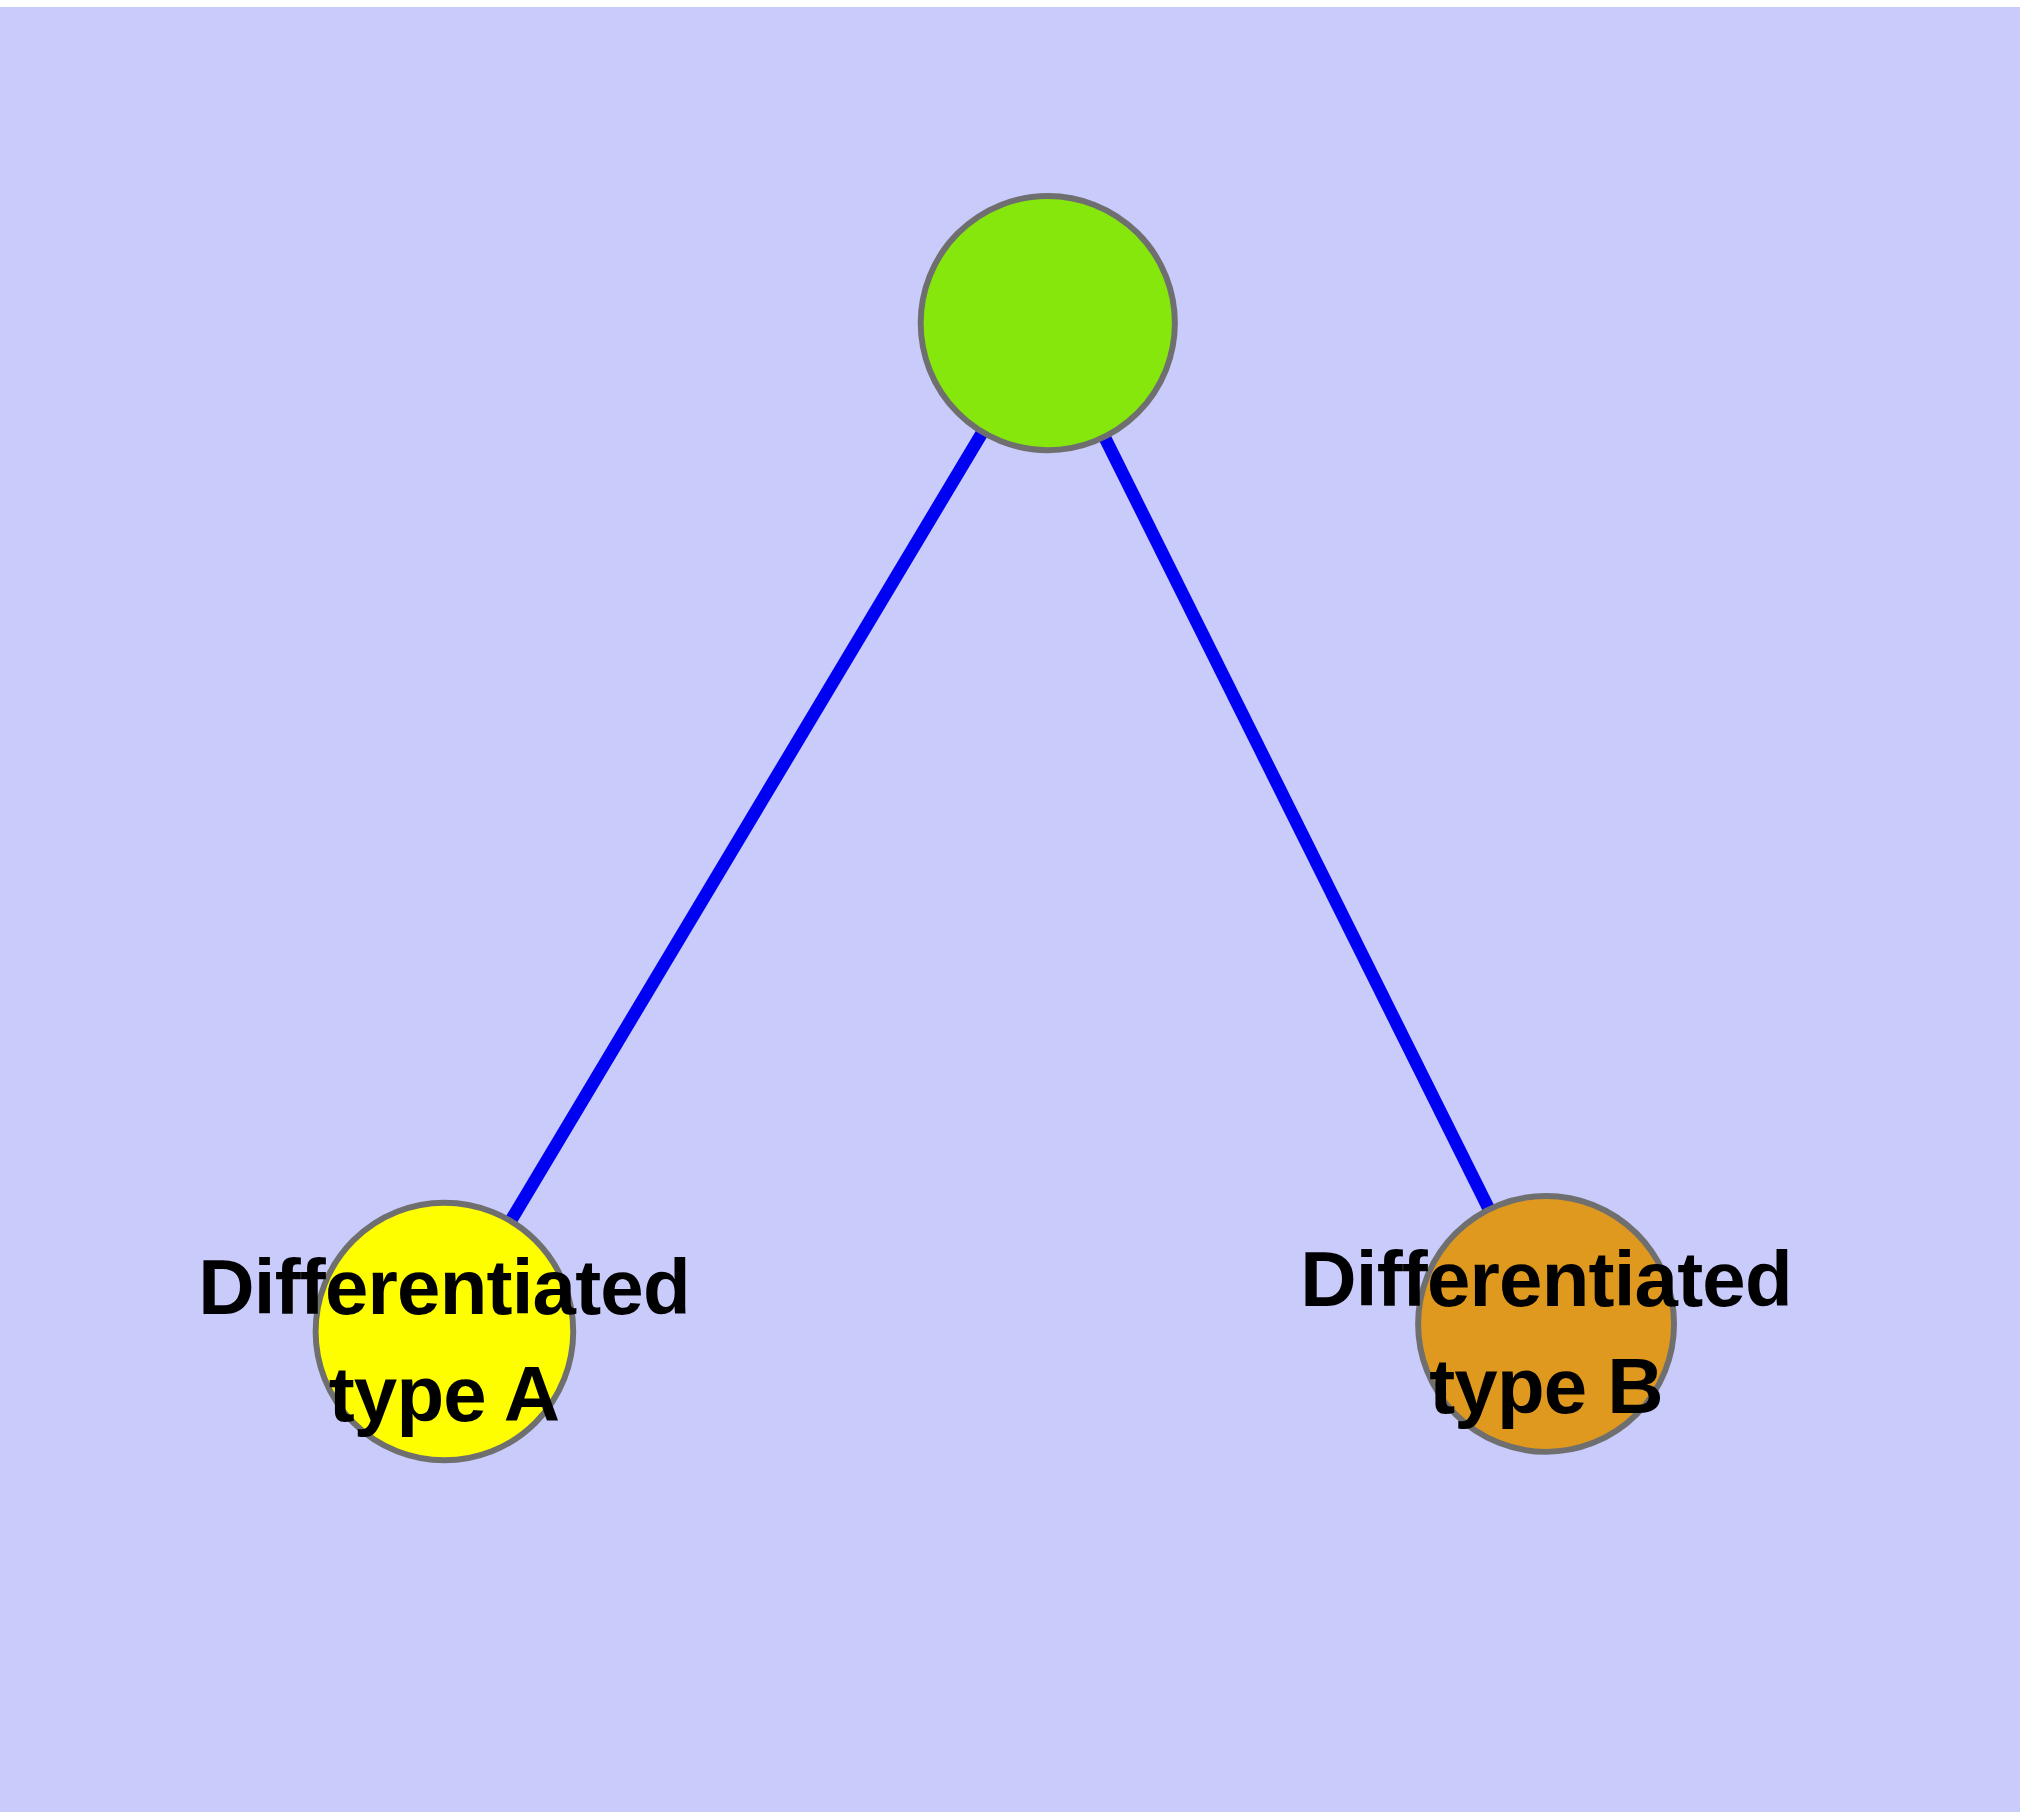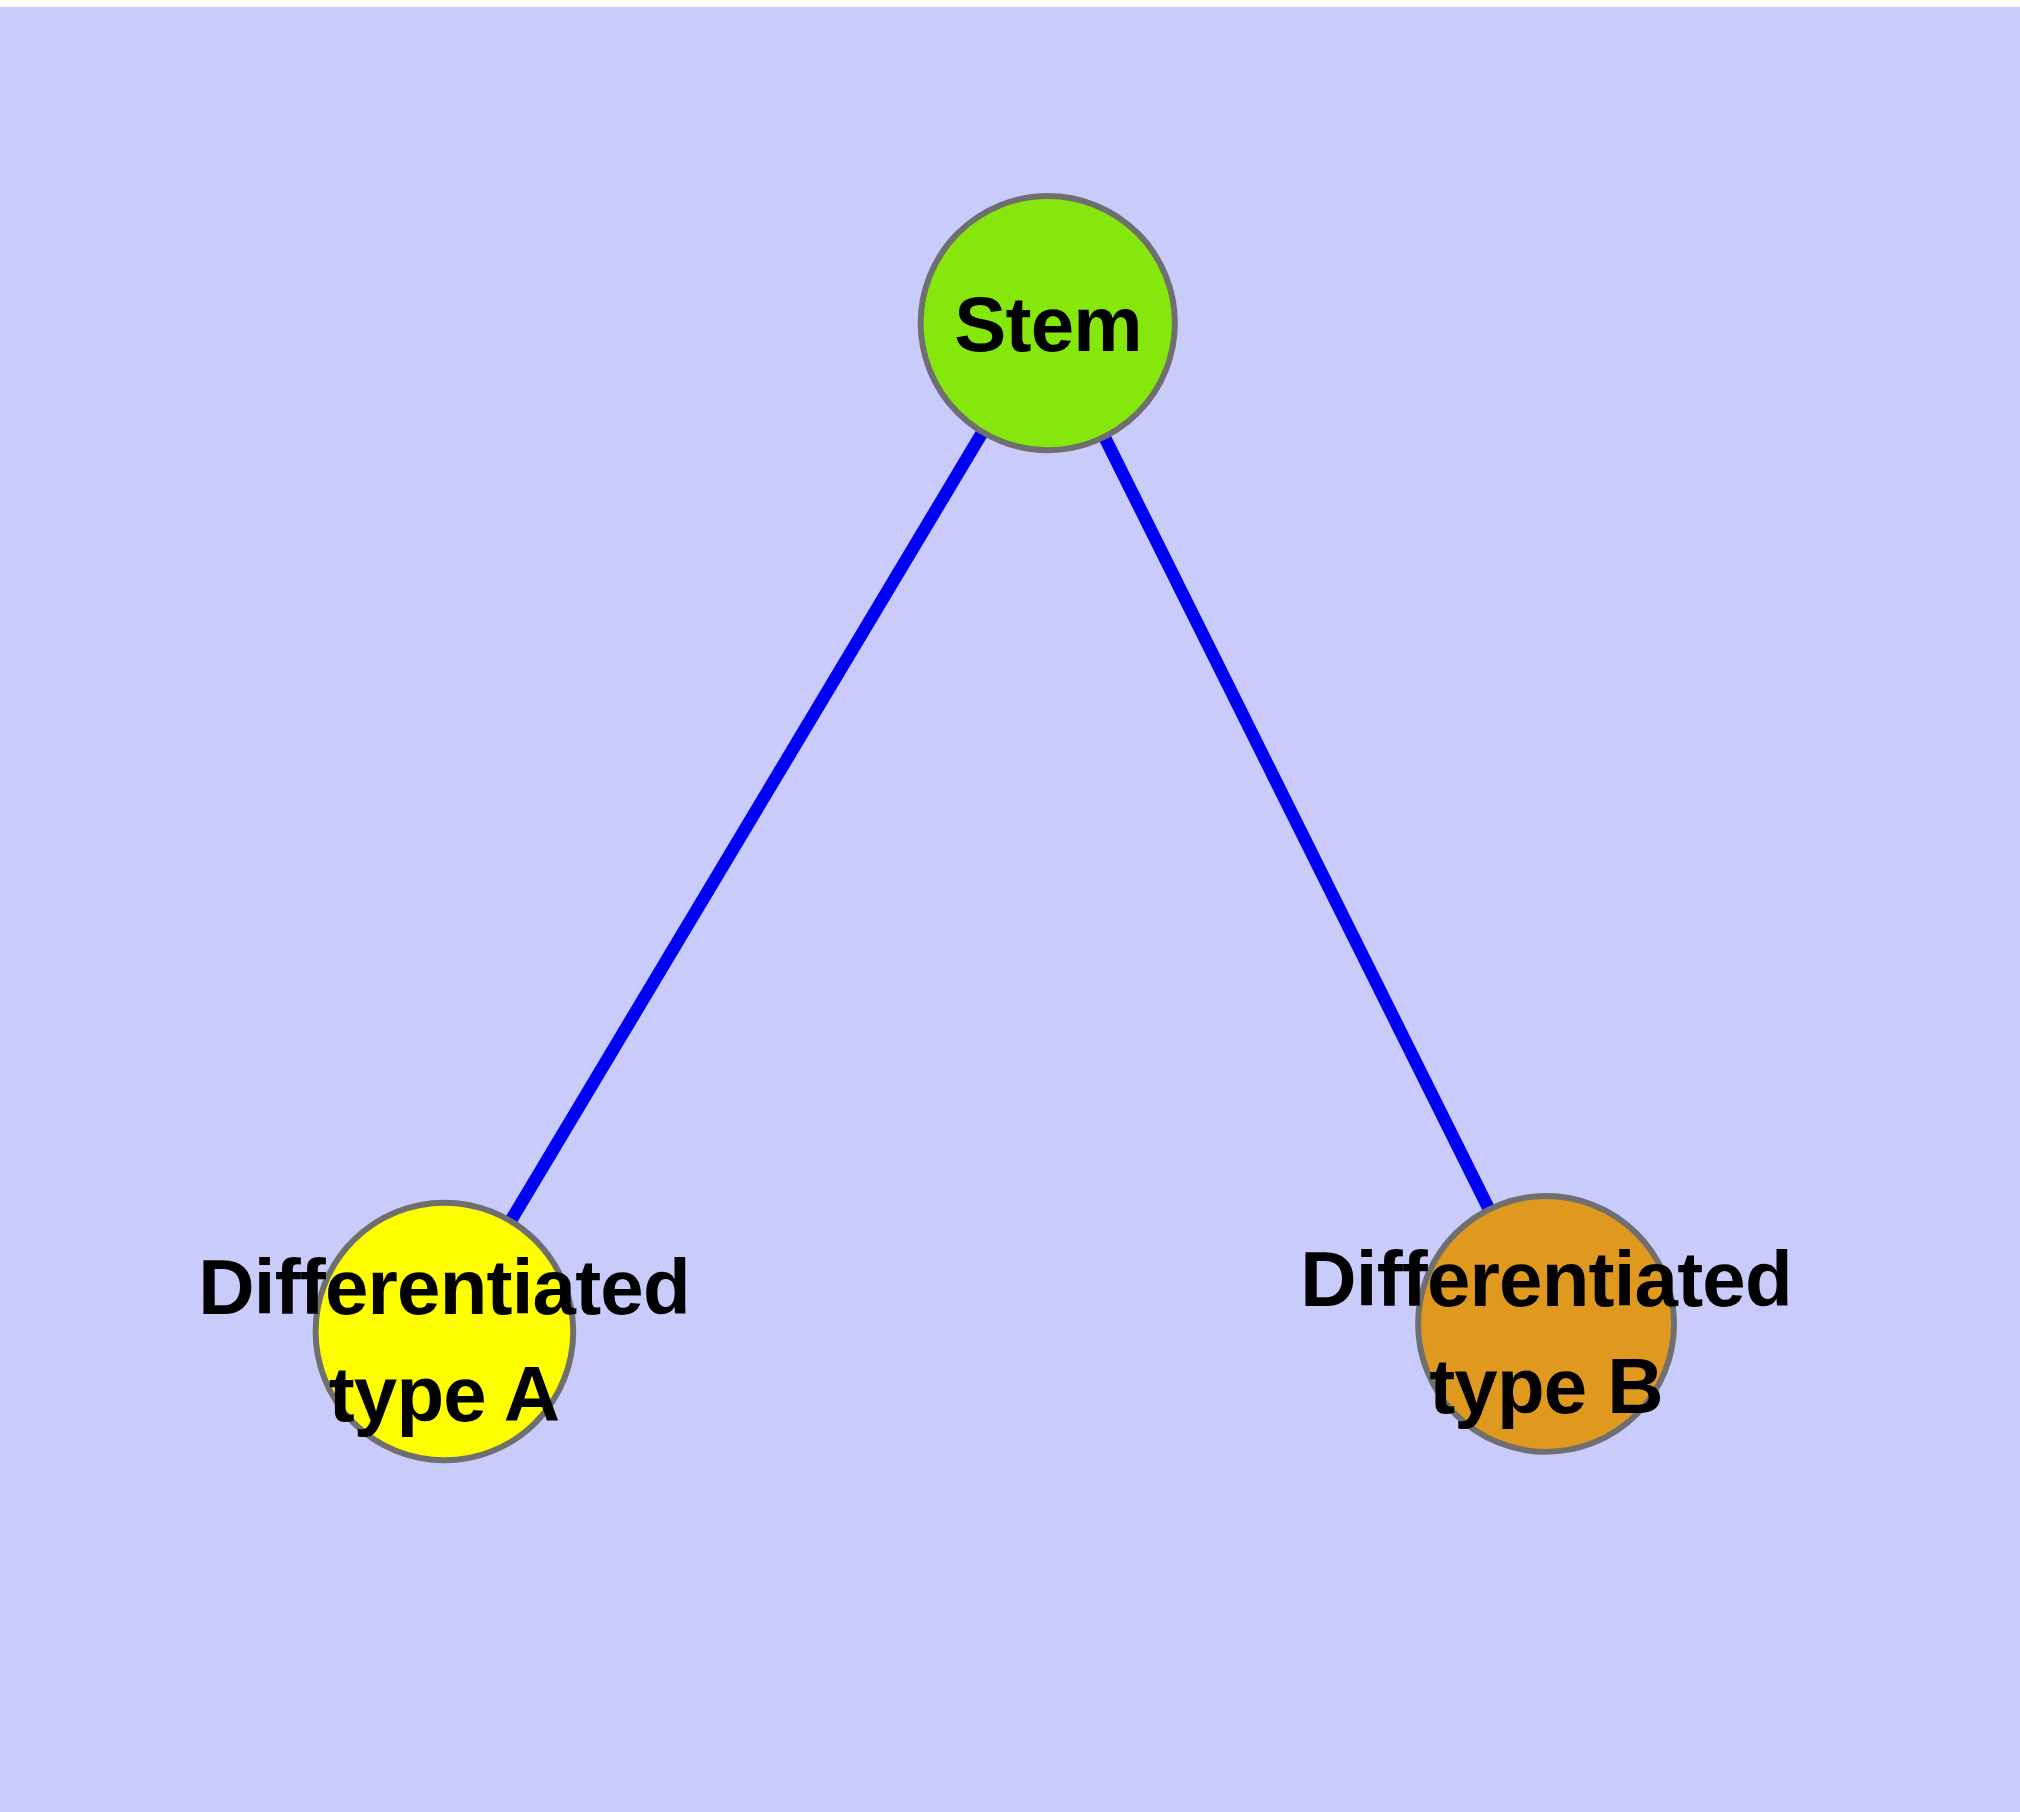--- a/index.html
+++ b/index.html
@@ -42,21 +42,20 @@
 
 <div class="canvas" style="background: rgb(201, 203, 251);">
   <svg class="diagram-svg" id="diagram-svg" xmlns="http://www.w3.org/2000/svg" viewBox="0 0 2384 2130" width="2021" height="1805">
       <line x1="1236" y1="373" x2="524" y2="1563" stroke="#0000F2" stroke-width="15"></line>
       <line x1="1236" y1="373" x2="1824" y2="1554" stroke="#0000F2" stroke-width="15"></line>
       <circle cx="1236" cy="373" r="150" fill="#86E70C" stroke="#6F6F6F" stroke-width="7"></circle>
       <circle cx="524" cy="1563" r="152" fill="#FEFE00" stroke="#6F6F6F" stroke-width="7"></circle>
       <circle cx="1824" cy="1554" r="151" fill="#E0991F" stroke="#6F6F6F" stroke-width="7"></circle>
     </svg>
 
-  <div class="node-label" id="label-stem" style="left: 1048px; top: 318px; color: rgb(0, 0, 0);">Stem</div>
 
   <div class="node-label" id="label-type-a" style="left: 444px; top: 1335px; color: rgb(0, 0, 0);">Differentiated
 type A</div>
 
   <div class="node-label" id="label-type-b" style="left: 1546px; top: 1327px; color: rgb(0, 0, 0);">Differentiated
 type B</div>
 </div>
 
 
 </body></html>

